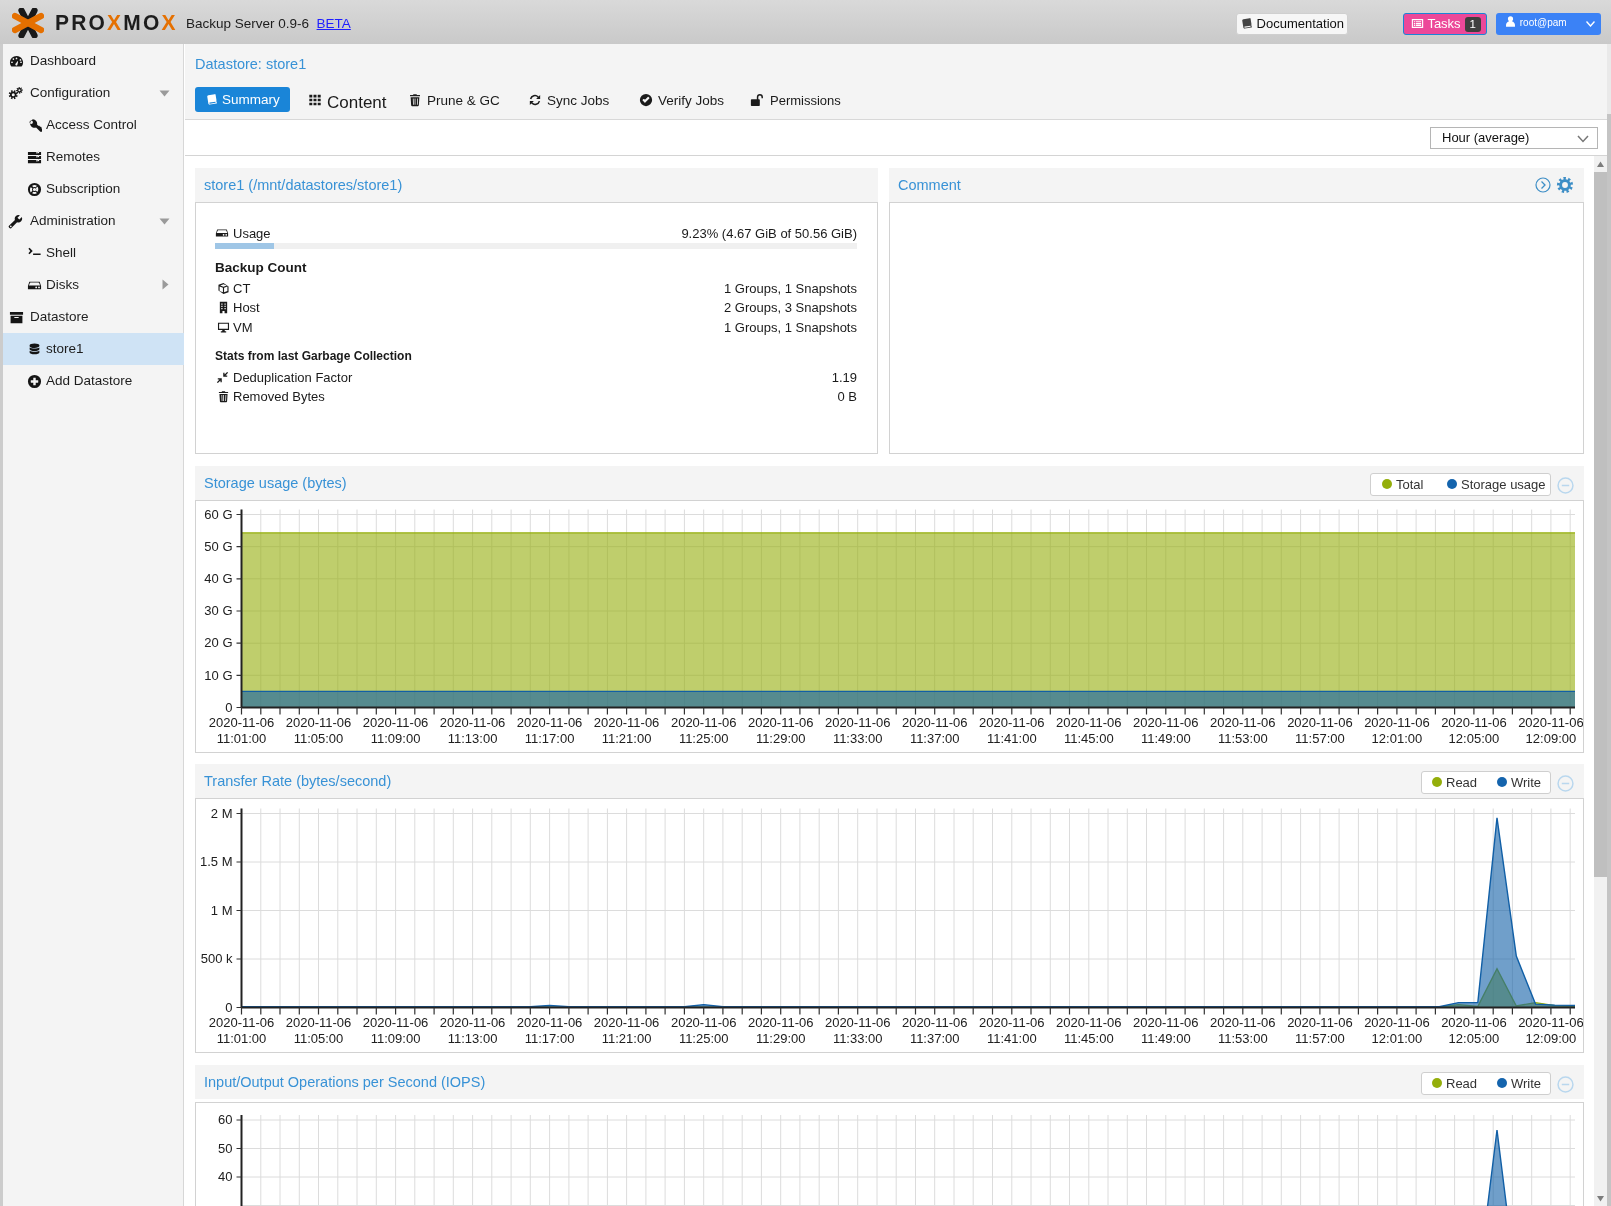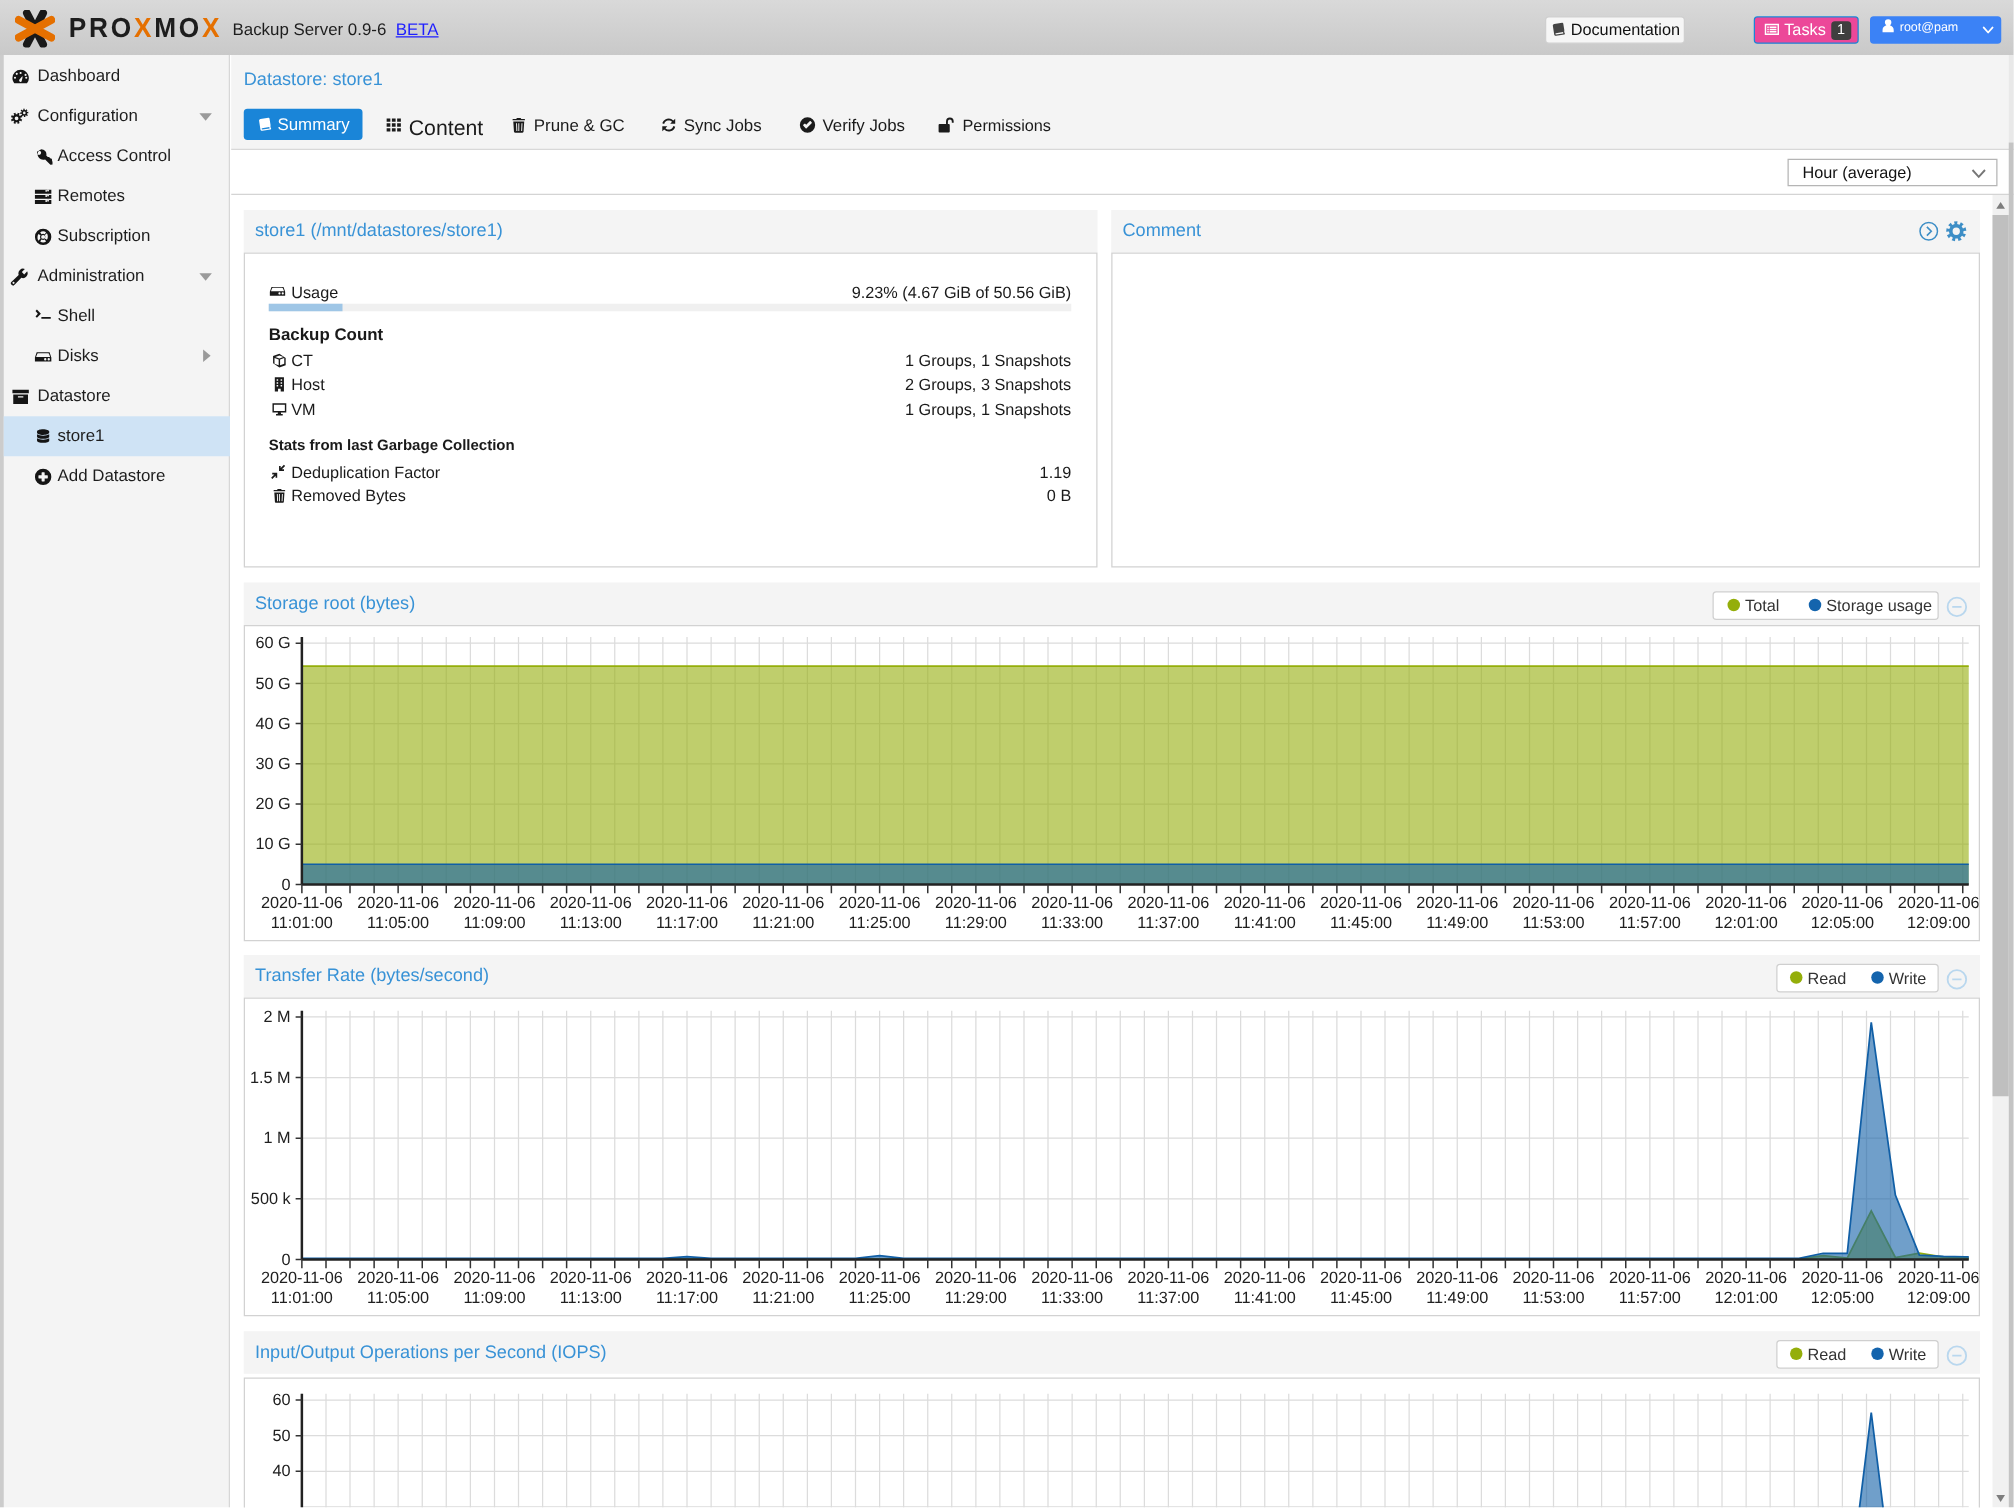--- a/index.html
+++ b/index.html
@@ -186,21 +186,21 @@
 <div class="ptitle" style="left:898px;top:177px">Comment</div>
 <div class="pbody" style="left:889px;top:202px;width:695px;height:252px"></div>
 <svg class="abs" style="left:1535px;top:177px" width="16" height="16" viewBox="0 0 16 16">
     <circle cx="8" cy="8" r="7" fill="none" stroke="#3d8ec6" stroke-width="1.2"></circle>
     <path d="M6.5 4.5 L10 8 L6.5 11.5" fill="none" stroke="#3d8ec6" stroke-width="1.3"></path>
   </svg>
 <svg class="abs" style="left:1556px;top:176px" width="18" height="18" viewBox="0 0 16 16">
     <path d="M14.88 10.13 L13.74 12.35 L12.14 11.14 L10.82 12.37 L11.90 14.05 L9.60 15.02 L9.15 13.07 L7.35 13.16 L7.10 15.14 L4.71 14.40 L5.62 12.63 L4.19 11.53 L2.72 12.89 L1.36 10.79 L3.21 10.02 L2.81 8.26 L0.81 8.35 L1.12 5.87 L3.03 6.46 L3.86 4.86 L2.26 3.65 L4.10 1.95 L5.18 3.63 L6.85 2.93 L6.40 0.98 L8.90 0.86 L8.65 2.84 L10.38 3.37 L11.29 1.60 L13.28 3.11 L11.81 4.47 L12.79 5.98 L14.64 5.21 L15.19 7.65 L13.19 7.74 L12.97 9.54Z M10.60 8.00 A2.60 2.60 0 1 0 5.40 8.00 A2.60 2.60 0 1 0 10.60 8.00Z" fill="#3d8ec6" fill-rule="evenodd"></path>
   </svg>
 <div class="panelhdr" style="left:195px;top:466px;width:1389px;height:34px"></div>
-<div class="ptitle" style="left:204px;top:475px">Storage root (bytes)</div>
+<div class="ptitle" style="left:204px;top:475px">Storage usage (bytes)</div>
 <div class="legend" style="left:1370px;top:473px;width:181px"></div>
 <div class="dot" style="left:1382px;top:479px;background:#94ae0a"></div>
 <div class="abs" style="left:1396px;top:477px;font-size:13px;color:#333">Total</div>
 <div class="dot" style="left:1447px;top:479px;background:#1464ad"></div>
 <div class="abs" style="left:1461px;top:477px;font-size:13px;color:#333">Storage usage</div>
 <svg class="abs" style="left:1557px;top:477px" width="17" height="17" viewBox="0 0 16 16">
     <circle cx="8" cy="8" r="7" fill="none" stroke="#b9d7ee" stroke-width="1.4"></circle>
     <path d="M4.5 8h7" stroke="#b9d7ee" stroke-width="1.4"></path>
   </svg>
 <div class="pbody" style="left:195px;top:500px;width:1389px;height:253px"></div>

